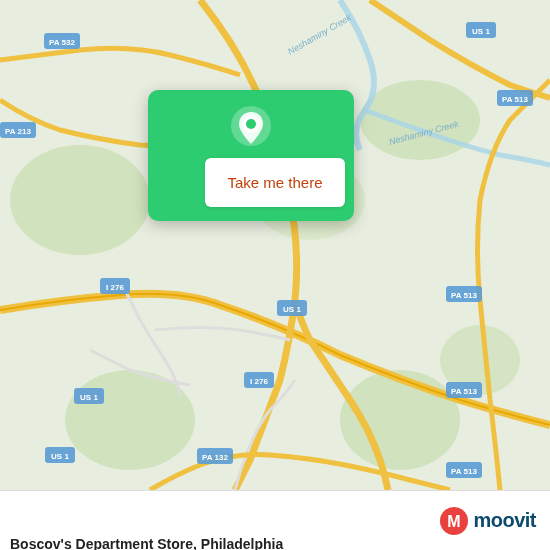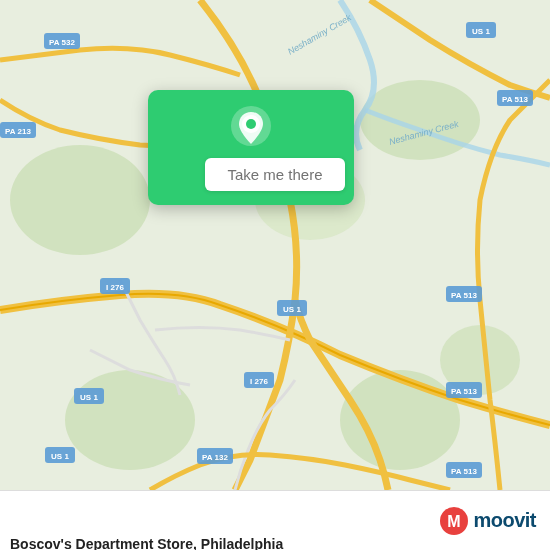--- a/index.html
+++ b/index.html
@@ -45,24 +45,24 @@
     }
 
     #location-pin-icon {
       width: 44px;
       height: 44px;
       margin-bottom: 10px;
     }
 
     #take-me-there-btn {
       background: white;
-      color: #737373;
+      color: #c2410c;
       border: none;
       border-radius: 6px;
-      padding: 8px 22px;
+      padding: 16px 22px;
       font-size: 15px;
       font-weight: 500;
       cursor: pointer;
       white-space: nowrap;
       box-shadow: 0 1px 4px rgba(0,0,0,0.12);
       margin-left: 48px;
     }
 
     
     #bottom-bar {

